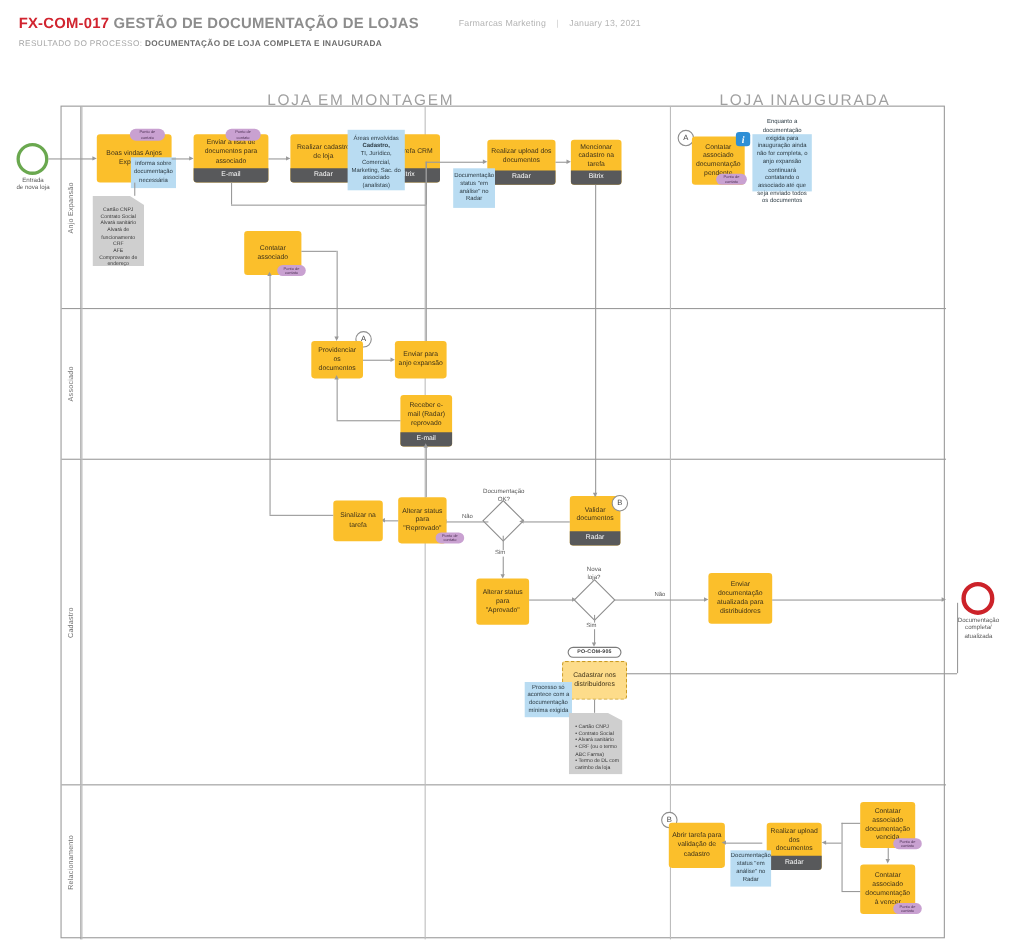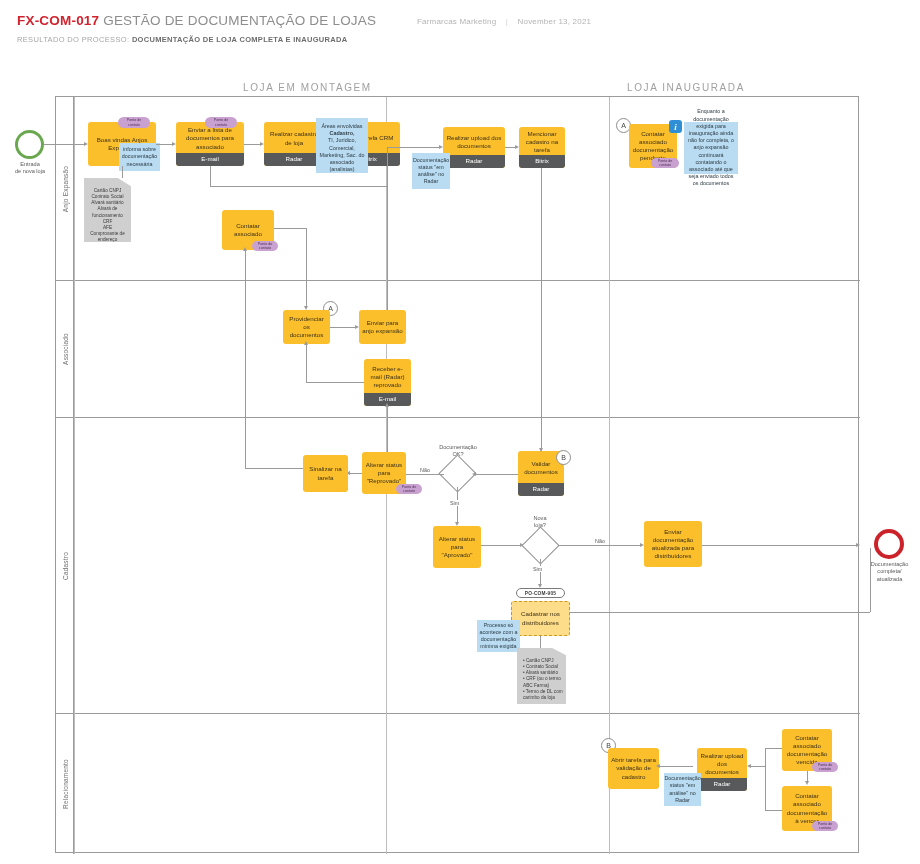--- a/index.html
+++ b/index.html
@@ -10,28 +10,28 @@
     font-family: "Liberation Sans", sans-serif;
     color: #58595b;
     overflow: hidden;
   }
   #root { position: relative; width: 920px; height: 864px; }
 
   
   .hdr { position: absolute; left: 0; top: 0; width: 920px; height: 58px; }
   .hdr-title { position: absolute; left: 17px; top: 13px; font-size: 13.5px; letter-spacing: .2px; white-space: nowrap; }
   .hdr-code { color: #d1242f; font-weight: bold; }
-  .hdr-name { color: #8d8d8d; font-weight: normal; }
+  .hdr-name { color: #8d8d8d; font-weight: bold; }
   .hdr-sub { position: absolute; left: 17px; top: 35px; font-size: 7.5px; color: #a6a6a6; letter-spacing: .35px; white-space: nowrap; }
   .hdr-sub b { color: #6d6d6d; font-size: 7.5px; letter-spacing:.3px;}
   .hdr-meta { position: absolute; left: 417px; top: 17px; font-size: 8px; color: #b4b4b4; letter-spacing: .2px; white-space: nowrap; }
   .hdr-meta .sep { padding: 0 7px; color: #cfcfcf; }
 
   
-  .phase { position: absolute; font-size: 10px; letter-spacing: 1.6px; color: #a0a0a0; white-space: nowrap; }
+  .phase { position: absolute; font-size: 14px; letter-spacing: 1.6px; color: #a0a0a0; white-space: nowrap; }
 
   
   .pool { position: absolute; left: 55px; top: 96px; width: 804px; height: 757px; border: 1px solid #9b9b9b; }
   .lane { position: absolute; left: 0; width: 804px; border-bottom: 1px solid #9b9b9b; }
   .lane.last { border-bottom: none; }
   .lane-hdr { position: absolute; left: 0; top: 0; width: 18px; height: 100%; border-right: 1px solid #9b9b9b; }
   .lane-lbl { position: absolute; left: 50%; top: 50%; transform: translate(-50%,-50%) rotate(-90deg);
               font-size: 6.5px; color: #6f6f6f; white-space: nowrap; letter-spacing: .2px; }
   .vdiv { position: absolute; top: 0; width: 0; border-left: 1px solid #bdbdbd; }
 
@@ -109,26 +109,26 @@
       <span class="hdr-code">FX-COM-017</span>
       <span class="hdr-name">GESTÃO DE DOCUMENTAÇÃO DE LOJAS</span>
     </div>
     <div class="hdr-sub">
       <span>RESULTADO DO PROCESSO:</span>
       <b>DOCUMENTAÇÃO DE LOJA COMPLETA E INAUGURADA</b>
     </div>
     <div class="hdr-meta">
       <span>Farmarcas Marketing</span>
       <span class="sep">|</span>
-      <span>November 13, 2021</span>
+      <span>January 13, 2021</span>
     </div>
   </div>
 
   <div class="phase" style="left:243px; top:82px;">LOJA EM MONTAGEM</div>
-  <div class="phase" style="left:627px; top:82px;">LOJA INAUGURADA</div>
+  <div class="phase" style="left:654px; top:82px;">LOJA INAUGURADA</div>
 
   <div class="pool">
     <div class="lane" style="top:0; height:184px;">
       <div class="lane-hdr">
         <span class="lane-lbl">Anjo Expansão</span>
       </div>
     </div>
     <div class="lane" style="top:184px; height:137px;">
       <div class="lane-hdr">
         <span class="lane-lbl">Associado</span>

